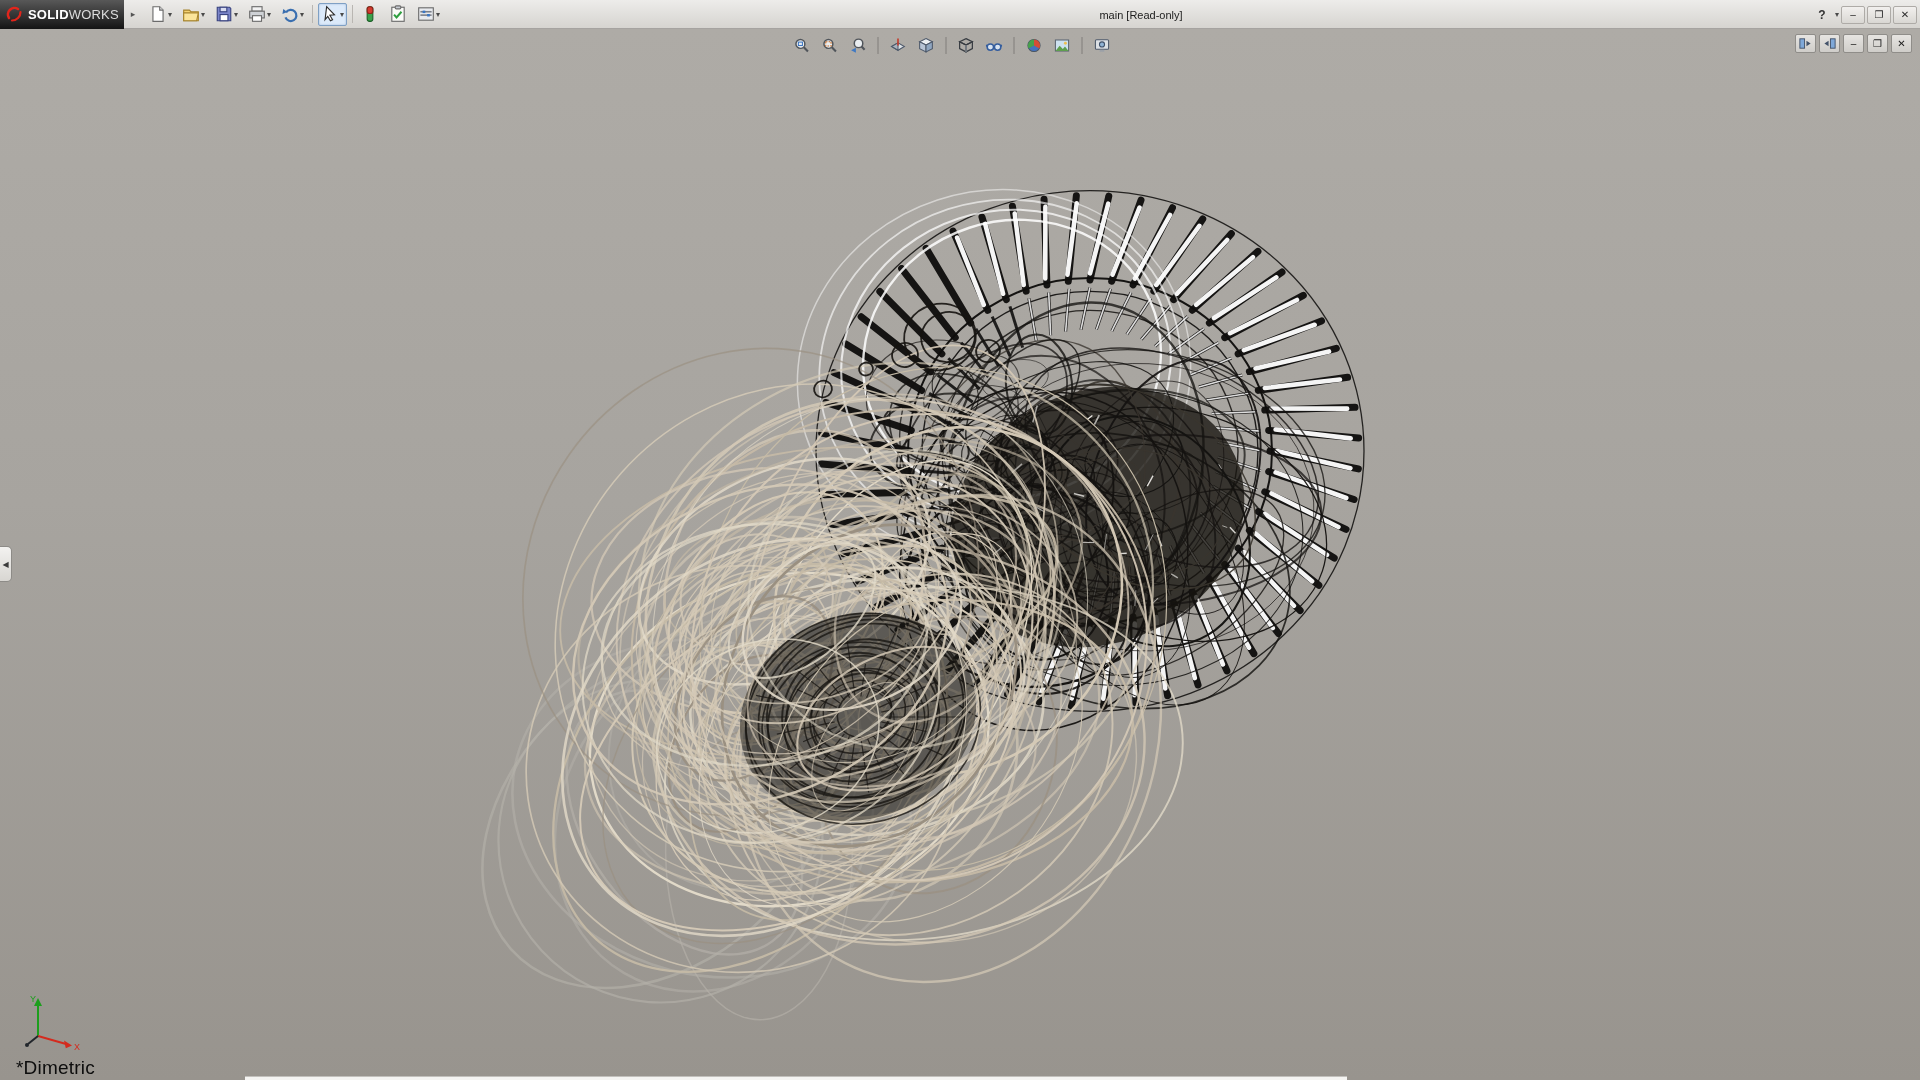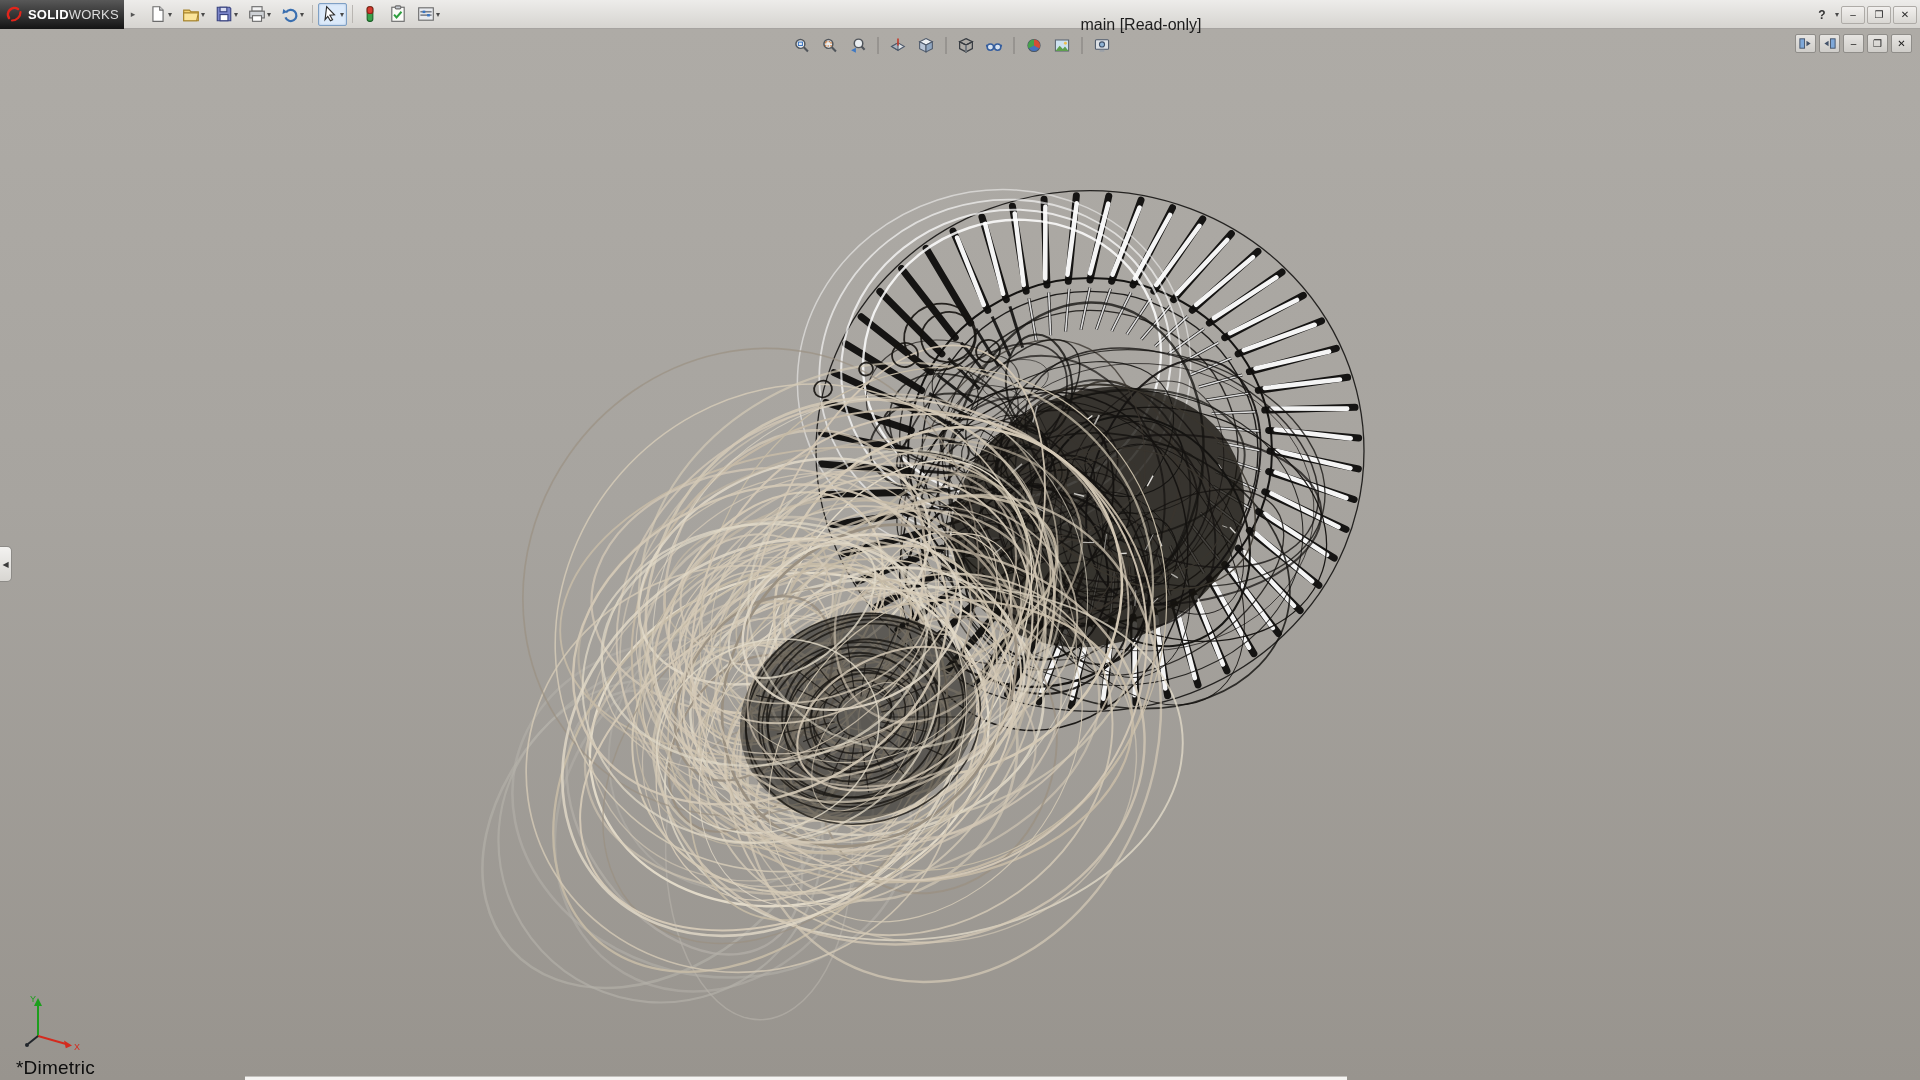--- a/index.html
+++ b/index.html
@@ -14,22 +14,22 @@
   .brand{color:#fff;font-size:13px;white-space:nowrap;letter-spacing:.2px}
   .brand b{font-weight:700}
   .brand span{font-weight:400;color:#dcdcdc}
   .menu-chevron{width:14px;height:20px;display:flex;align-items:center;justify-content:center;
     color:#555;font-size:9px;margin:0 4px 0 2px}
   .tb-btn{height:23px;display:flex;align-items:center;padding:0 2px;margin:0 2px;border:1px solid transparent;border-radius:2px}
   .tb-btn svg{width:18px;height:18px}
   .tb-btn.active{background:#dceafa;border-color:#7fa0c4;box-shadow:inset 0 0 2px rgba(40,80,140,.35)}
   .dd{font-size:8px;color:#4a4a4a;margin-left:1px}
   .tb-sep{width:1px;height:18px;background:#b9b6b2;margin:0 3px}
-  .title-text{position:absolute;left:1036px;top:10px;height:29px;display:flex;align-items:center;
-    font-size:16px;color:#1d1d1d;width:210px;justify-content:center}
+  .title-text{position:absolute;left:1036px;top:0;height:29px;display:flex;align-items:center;
+    font-size:11px;color:#1d1d1d;width:210px;justify-content:center}
   .win-controls{position:absolute;right:3px;top:0;height:29px;display:flex;align-items:center;gap:2px}
   .help-btn{width:20px;height:19px;display:flex;align-items:center;justify-content:center;font-size:12px;
     font-weight:700;color:#333}
   .win-btn{width:24px;height:18px;display:flex;align-items:center;justify-content:center;font-size:10px;
     color:#2c2c2c;border:1px solid #aeaba7;background:linear-gradient(#f2f0ee,#d9d7d3);border-radius:2px}
 
   
   .viewport{position:absolute;top:29px;left:0;width:1920px;height:1051px;
     background:linear-gradient(#aeaba6 0%,#a7a49f 45%,#98948e 100%)}
   .viewport svg.model{position:absolute;top:0;left:0}

